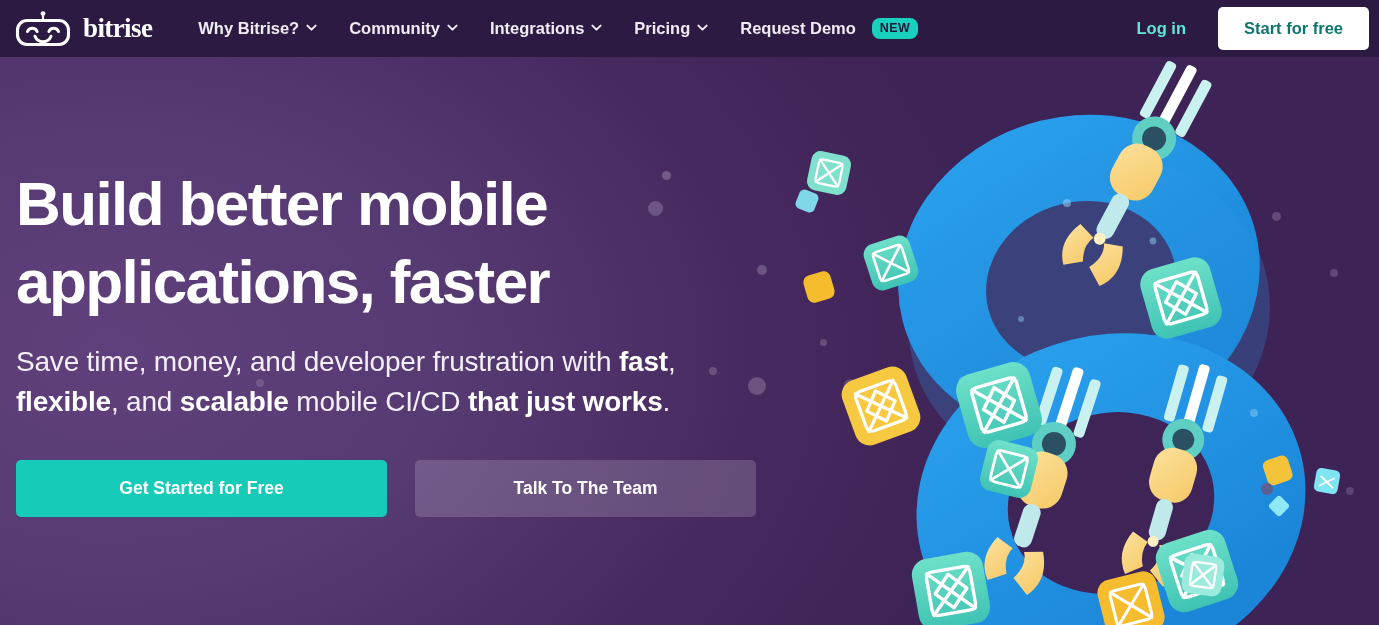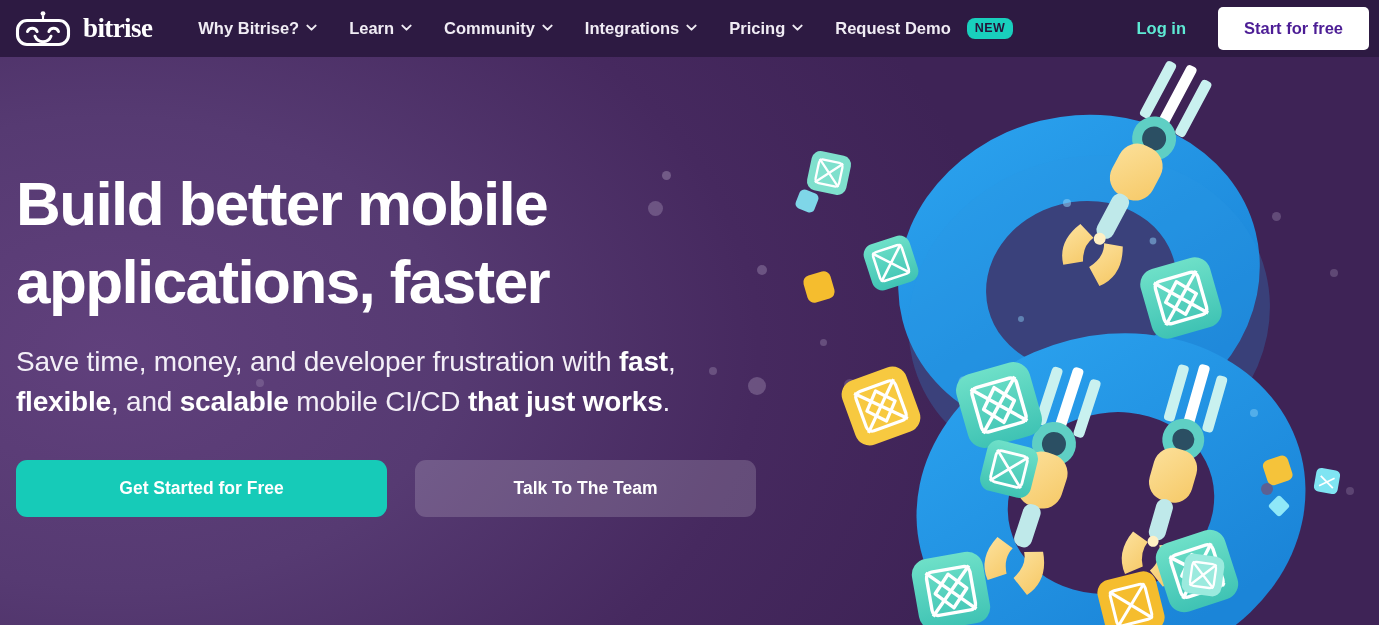--- a/index.html
+++ b/index.html
@@ -37,21 +37,21 @@
     line-height:1.15;
   }
   .nav-right {
     margin-left:auto; display:flex; align-items:center; height:57px;
   }
   .login-link {
     color:#5eead4; font-size:16.5px; font-weight:bold;
     padding:0 18px; cursor:pointer; white-space:nowrap;
   }
   .start-btn {
-    background:#ffffff; color:#4c1d95;
+    background:#ffffff; color:#0f766e;
     font-size:16.5px; font-weight:bold;
     padding:12px 26px; border:none; border-radius:5px;
     margin-left:14px; margin-right:10px; cursor:pointer; white-space:nowrap;
     font-family:"Liberation Sans", sans-serif;
   }
 
   
   .hero {
     position:absolute; top:57px; left:0; width:1379px; height:568px;
     background:
@@ -65,21 +65,21 @@
     color:#ffffff; font-size:62px; font-weight:bold;
     line-height:1.26; letter-spacing:-1.6px;
   }
   .subhead {
     color:#f3eff7; font-size:28px; line-height:1.42;
     margin-top:21px; letter-spacing:-0.2px;
   }
   .subhead b { font-weight:bold; color:#ffffff; }
   .cta-row { display:flex; gap:28px; margin-top:38px; }
   .btn {
-    border:none; border-radius:11px;
+    border:none; border-radius:5px;
     font-size:17.5px; font-weight:bold; cursor:pointer;
     font-family:"Liberation Sans", sans-serif;
     height:57px; display:flex; align-items:center; justify-content:center;
   }
   .btn-primary { background:#16cbb8; color:#ffffff; width:371px; }
   .btn-secondary { background:rgba(255,255,255,0.17); color:#ffffff; width:341px; }
 
   .illus { position:absolute; right:0; top:0; width:620px; height:568px; z-index:10; }
   .illus svg { display:block; position:absolute; right:-10px; top:-6px; }
 </style>
@@ -108,28 +108,20 @@
 
       <div class="nav-item">
         <span>Why Bitrise?</span>
         <span class="caret">
           <svg width="11" height="11" viewBox="0 0 11 11">
               <path d="M1.4 3.6 L5.5 7.6 L9.6 3.6" fill="none" stroke="#f0ecf4" stroke-width="2" stroke-linecap="round" stroke-linejoin="round"></path>
             </svg>
         </span>
       </div>
 
-      <div class="nav-item">
-        <span>Learn</span>
-        <span class="caret">
-          <svg width="11" height="11" viewBox="0 0 11 11">
-              <path d="M1.4 3.6 L5.5 7.6 L9.6 3.6" fill="none" stroke="#f0ecf4" stroke-width="2" stroke-linecap="round" stroke-linejoin="round"></path>
-            </svg>
-        </span>
-      </div>
 
       <div class="nav-item">
         <span>Community</span>
         <span class="caret">
           <svg width="11" height="11" viewBox="0 0 11 11">
               <path d="M1.4 3.6 L5.5 7.6 L9.6 3.6" fill="none" stroke="#f0ecf4" stroke-width="2" stroke-linecap="round" stroke-linejoin="round"></path>
             </svg>
         </span>
       </div>
 

